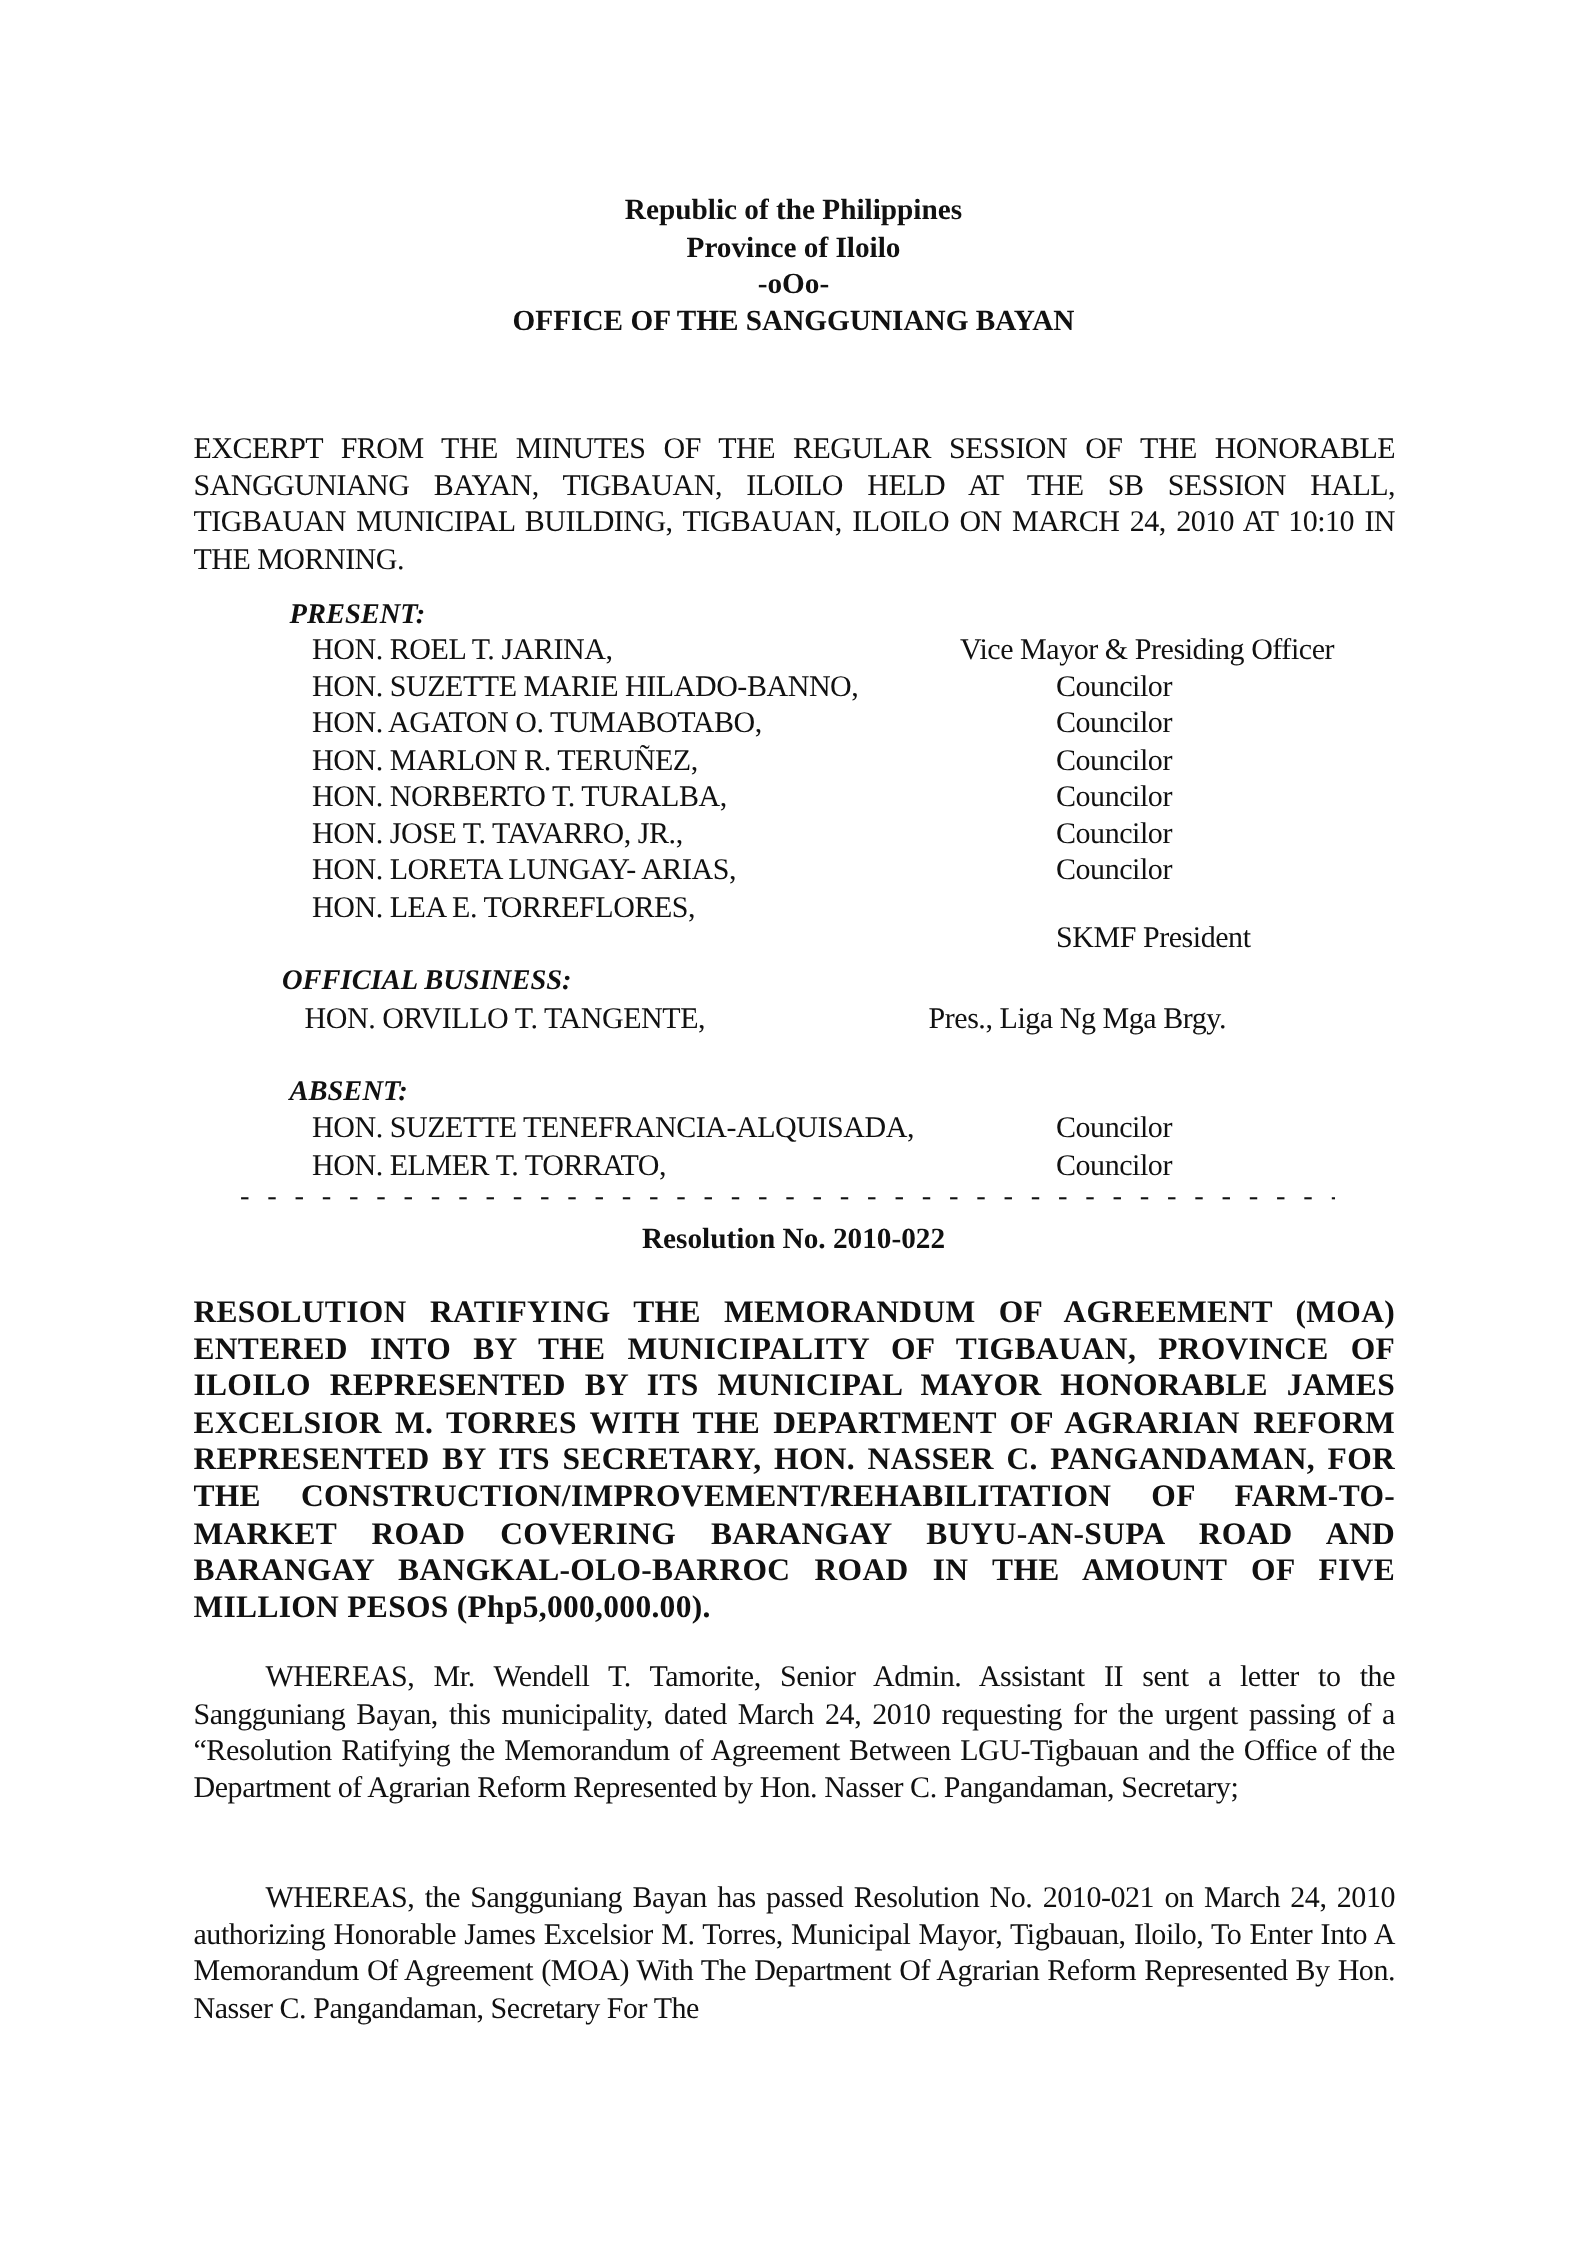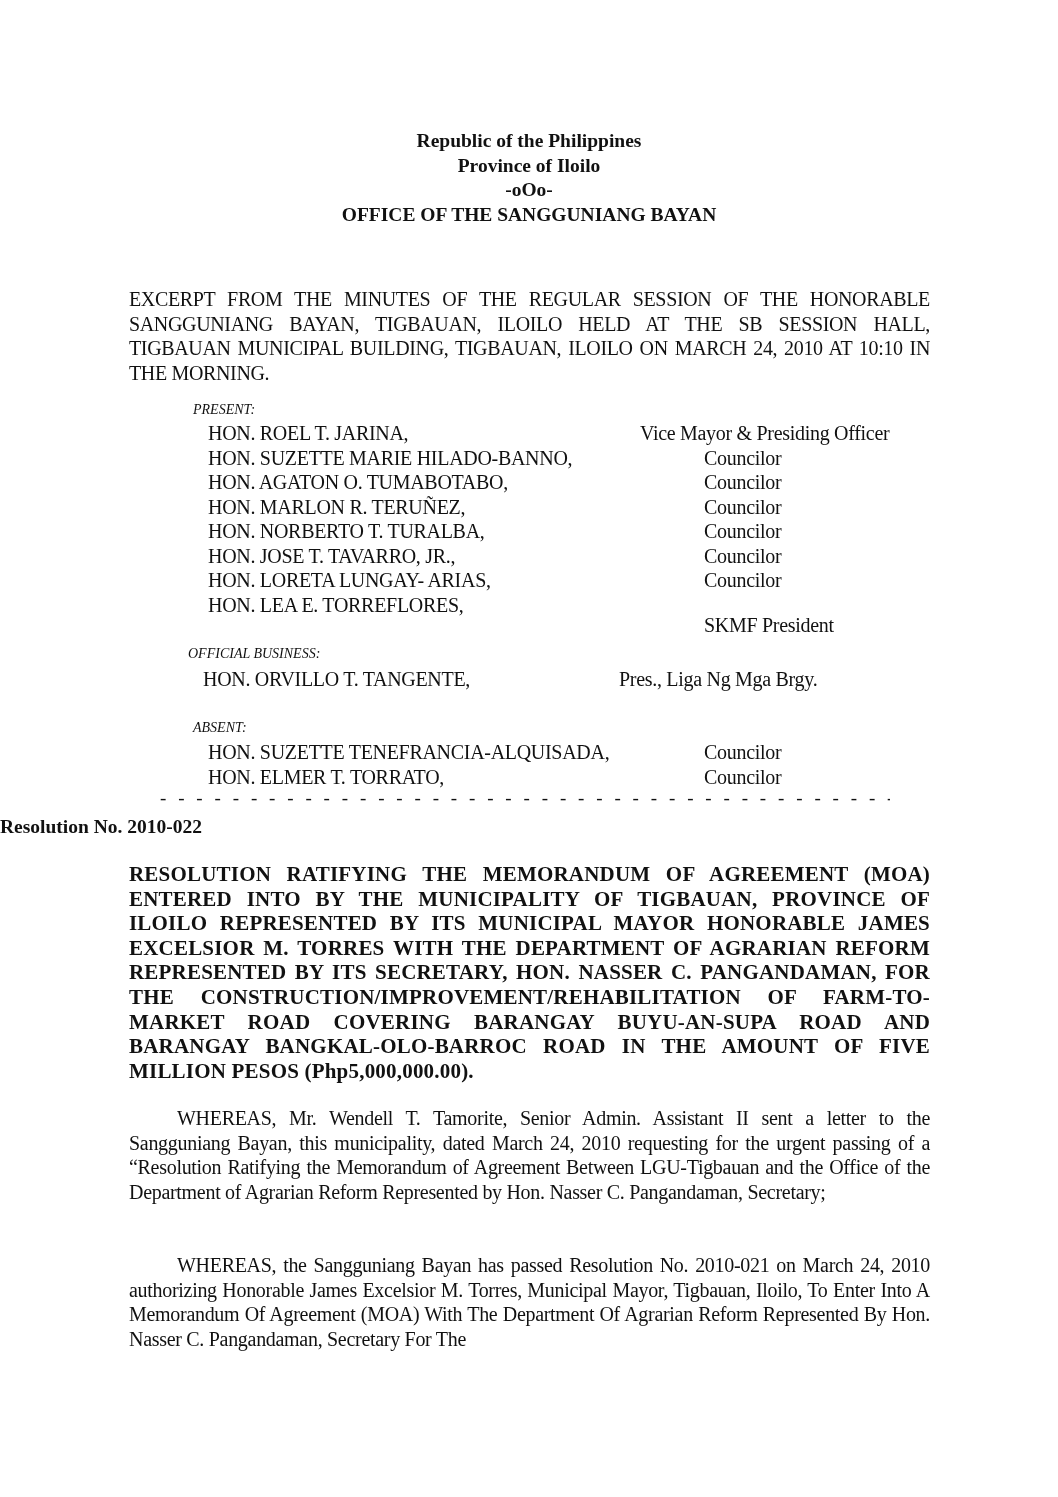--- a/index.html
+++ b/index.html
@@ -37,23 +37,23 @@
       left: 129px;
       top: 287px;
       width: 801px;
       font-size: 20px;
       line-height: 24.7px;
       text-align: justify;
       letter-spacing: -0.35px;
     }
     .section-label {
       position: absolute;
-      font-weight: normal;
+      font-weight: bold;
       font-style: italic;
-      font-size: 14px;
+      font-size: 19px;
       line-height: 24px;
     }
     .row {
       position: absolute;
       font-size: 20px;
       line-height: 24.6px;
       white-space: nowrap;
       letter-spacing: -0.3px;
     }
     .row .name { position: absolute; left: 0; top: 0; }
@@ -67,21 +67,21 @@
       line-height: 20px;
       white-space: nowrap;
       overflow: hidden;
       letter-spacing: 3.55px;
     }
     .res-no {
       position: absolute;
       top: 815px;
       left: 0;
       width: 1058px;
-      text-align: left;
+      text-align: center;
       font-weight: bold;
       font-size: 19.5px;
       line-height: 24px;
     }
     .res-title {
       position: absolute;
       left: 129px;
       top: 862px;
       width: 801px;
       font-weight: bold;

